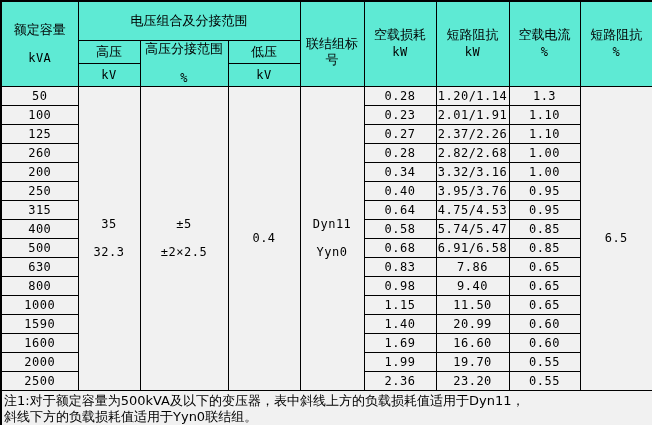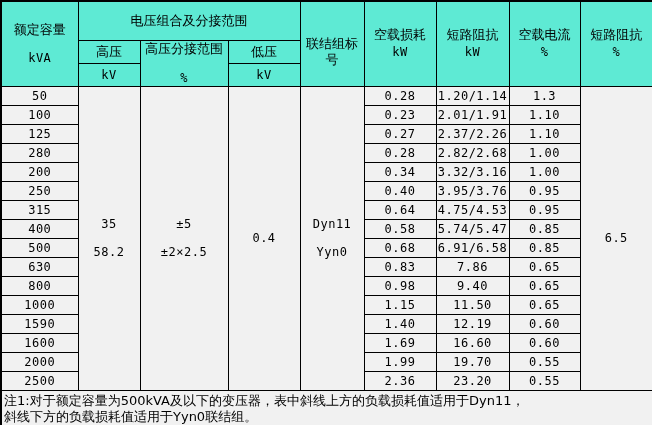--- a/index.html
+++ b/index.html
@@ -101,21 +101,21 @@
       </td>
     </tr>
   </thead>
 
   <tbody>
     <tr>
       <td class="num">50</td>
       <td rowspan="16">
         <div class="stack gap14">
           <span class="num">35</span>
-          <span class="num">58.2</span>
+          <span class="num">32.3</span>
         </div>
       </td>
       <td rowspan="16">
         <div class="stack gap14">
           <span class="num">±5</span>
           <span class="num">±2×2.5</span>
         </div>
       </td>
       <td rowspan="16" class="num">0.4</td>
       <td rowspan="16">
@@ -136,21 +136,21 @@
           <td class="num">2.01/1.91</td>
           <td class="num">1.10</td>
         </tr>
         <tr>
           <td class="num">125</td>
           <td class="num">0.27</td>
           <td class="num">2.37/2.26</td>
           <td class="num">1.10</td>
         </tr>
         <tr>
-          <td class="num">280</td>
+          <td class="num">260</td>
           <td class="num">0.28</td>
           <td class="num">2.82/2.68</td>
           <td class="num">1.00</td>
         </tr>
         <tr>
           <td class="num">200</td>
           <td class="num">0.34</td>
           <td class="num">3.32/3.16</td>
           <td class="num">1.00</td>
         </tr>
@@ -192,21 +192,21 @@
         </tr>
         <tr>
           <td class="num">1000</td>
           <td class="num">1.15</td>
           <td class="num">11.50</td>
           <td class="num">0.65</td>
         </tr>
         <tr>
           <td class="num">1590</td>
           <td class="num">1.40</td>
-          <td class="num">12.19</td>
+          <td class="num">20.99</td>
           <td class="num">0.60</td>
         </tr>
         <tr>
           <td class="num">1600</td>
           <td class="num">1.69</td>
           <td class="num">16.60</td>
           <td class="num">0.60</td>
         </tr>
         <tr>
           <td class="num">2000</td>

